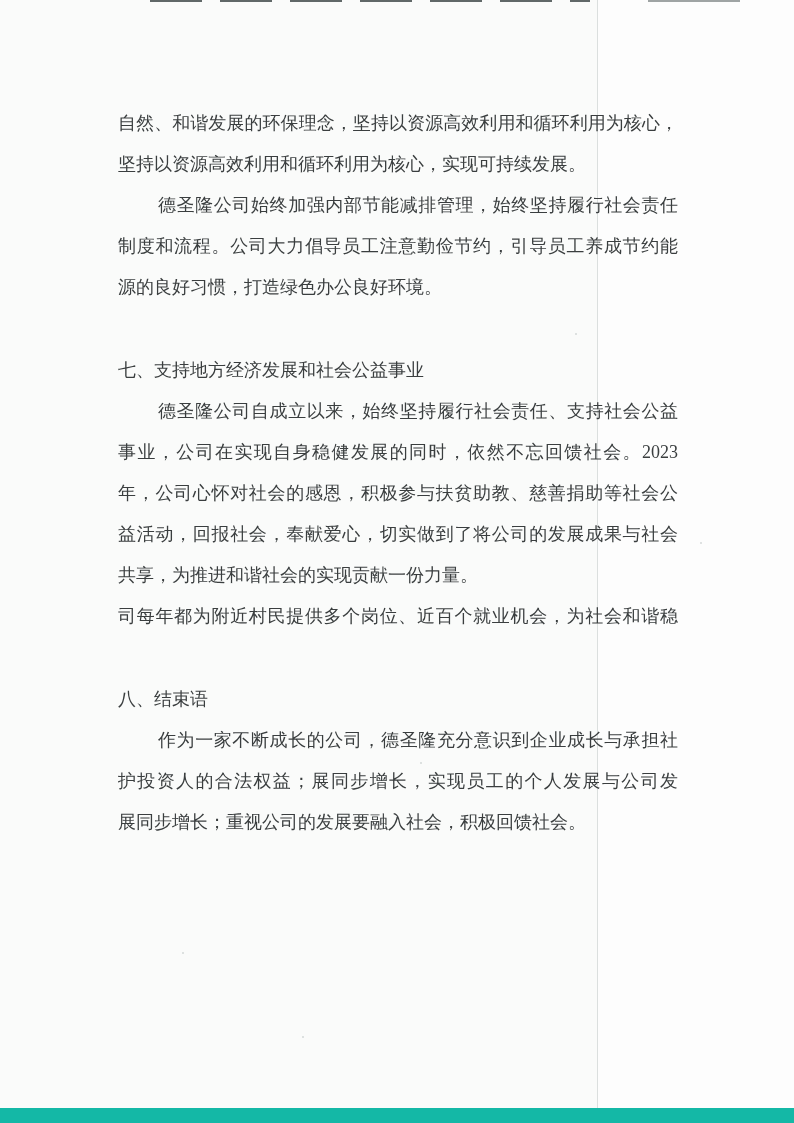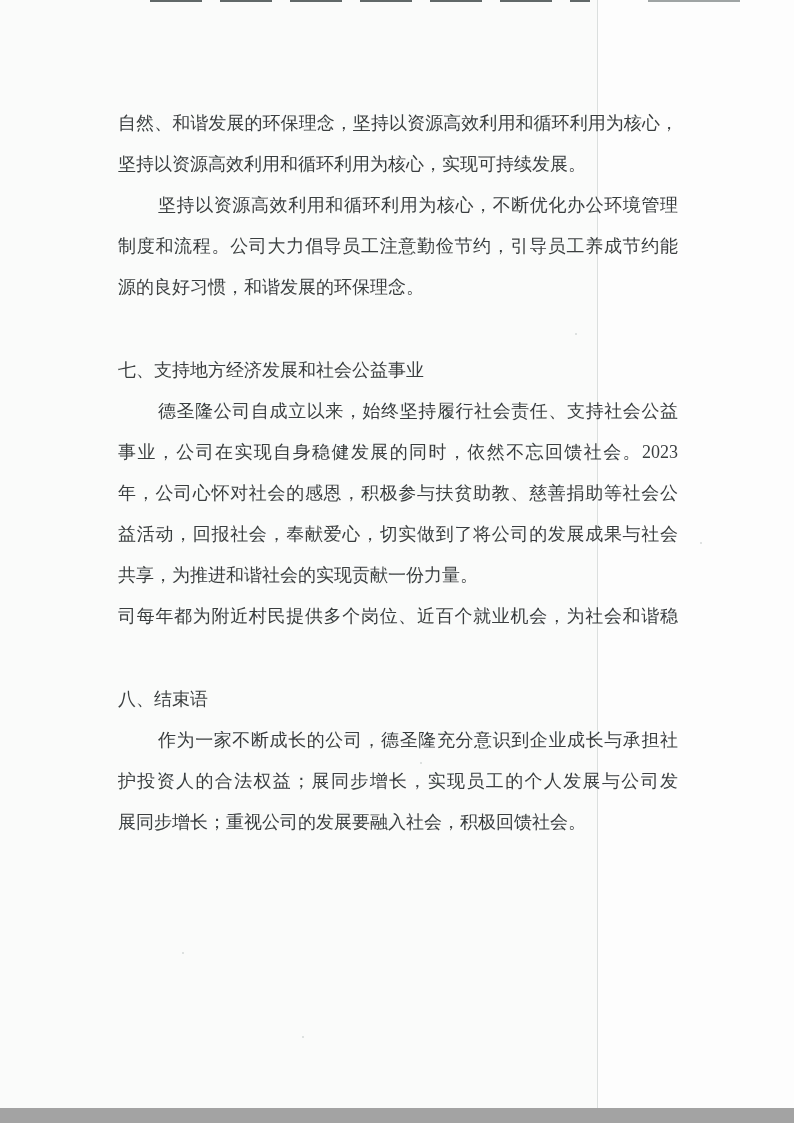--- a/index.html
+++ b/index.html
@@ -5,21 +5,21 @@
   html, body { margin: 0; padding: 0; }
   body {
     width: 794px; height: 1123px;
     background: #ffffff;
     font-family: "Liberation Serif", "DejaVu Serif", serif;
     overflow: hidden;
   }
   .page {
     position: relative;
     width: 794px; height: 1123px;
-    background: #a3a3a3;
+    background: #14b8a6;
     overflow: hidden;
   }
   
   .paper {
     position: absolute;
     left: 0; top: 0; width: 794px; height: 1108px;
     background: #fafbfa;
   }
   
   .paper-bright {
@@ -87,23 +87,23 @@
   <div class="speck" style="left:420px; top:762px;"></div>
   <div class="speck" style="left:302px; top:1036px;"></div>
   <div class="speck" style="left:700px; top:542px;"></div>
   <div class="speck" style="left:182px; top:952px;"></div>
   <div class="speck" style="left:640px; top:122px;"></div>
 
   <div class="content" id="content">
       <div>
         <div class="ln jl">自然、和谐发展的环保理念，坚持以资源高效利用和循环利用为核心，</div>
         <div class="ln">坚持以资源高效利用和循环利用为核心，实现可持续发展。</div>
-        <div class="ln ind jl">坚持以资源高效利用和循环利用为核心，不断优化办公环境管理</div>
+        <div class="ln ind jl">德圣隆公司始终加强内部节能减排管理，始终坚持履行社会责任</div>
         <div class="ln jl">制度和流程。公司大力倡导员工注意勤俭节约，引导员工养成节约能</div>
-        <div class="ln">源的良好习惯，和谐发展的环保理念。</div>
+        <div class="ln">源的良好习惯，打造绿色办公良好环境。</div>
       </div>
       <div>
         <div class="ln heading">七、支持地方经济发展和社会公益事业</div>
         <div class="ln ind jl">德圣隆公司自成立以来，始终坚持履行社会责任、支持社会公益</div>
         <div class="ln jl">事业，公司在实现自身稳健发展的同时，依然不忘回馈社会。2023</div>
         <div class="ln jl">年，公司心怀对社会的感恩，积极参与扶贫助教、慈善捐助等社会公</div>
         <div class="ln jl">益活动，回报社会，奉献爱心，切实做到了将公司的发展成果与社会</div>
         <div class="ln">共享，为推进和谐社会的实现贡献一份力量。</div>
         <div class="ln jl">司每年都为附近村民提供多个岗位、近百个就业机会，为社会和谐稳</div>
       </div>

